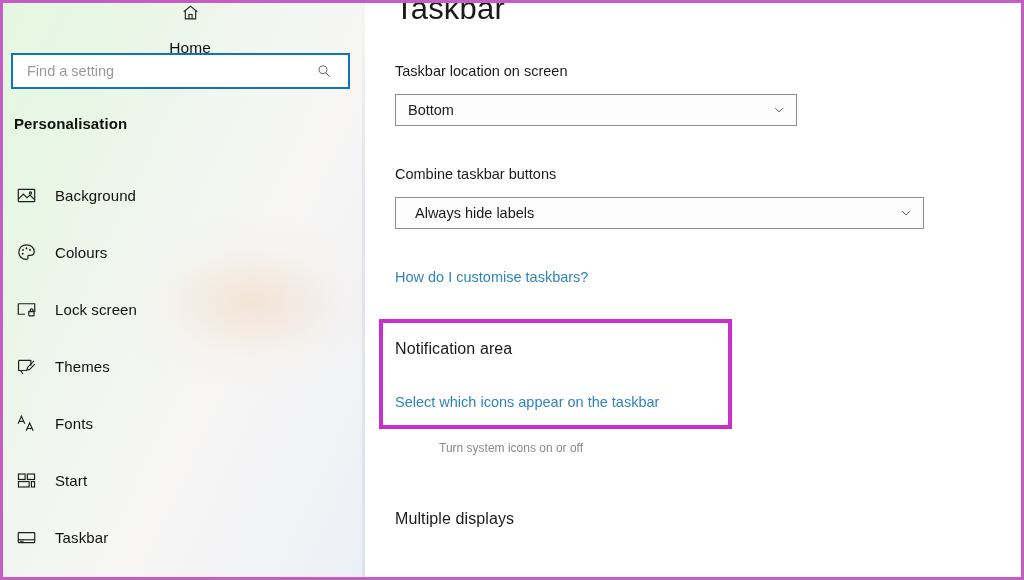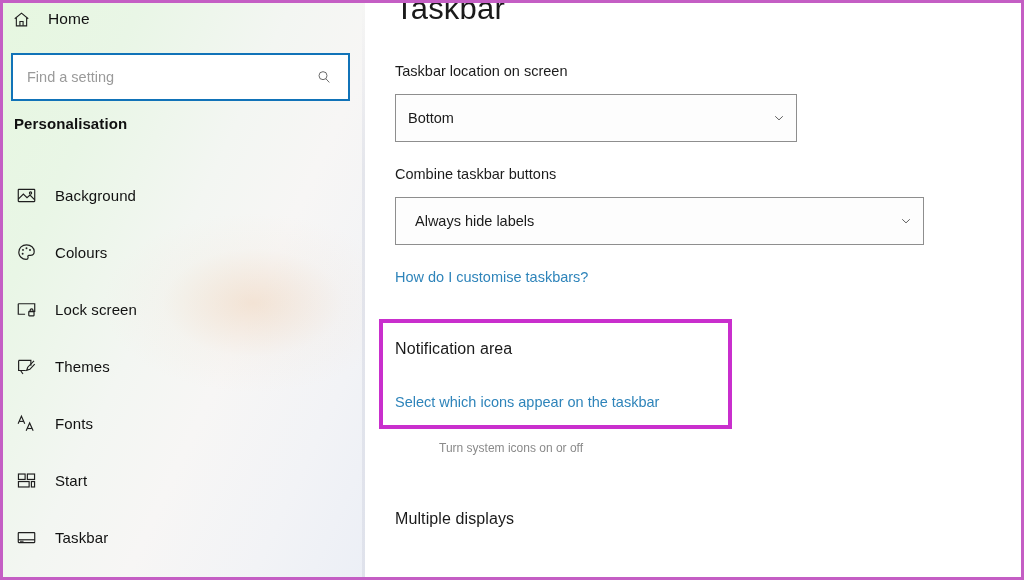--- a/index.html
+++ b/index.html
@@ -35,36 +35,37 @@
   #sidebar-edge {
     position: absolute;
     right: 0; top: 0;
     width: 3px; height: 100%;
     background: linear-gradient(to bottom, rgba(225,225,232,0.0) 0%, rgba(222,224,232,0.75) 30%, rgba(220,223,233,0.8) 100%);
   }
 
   
   #home-row {
     position: absolute;
-    left: 4px; top: 0px;
+    left: 20px; top: 0px;
     width: 330px; height: 32px;
     display: flex;
     align-items: center;
     gap: 17px;
     padding-left: 4px;
     cursor: pointer;
+    flex-direction: column;
   }
   #home-row .ico { width: 20px; height: 20px; display:flex; align-items:center; justify-content:center; color:#1f1f1f; }
   #home-row .lbl { font-size: 15.5px; color: #111; letter-spacing: .1px; }
 
   
   #search-box {
     position: absolute;
     left: 8px; top: 50px;
-    width: 339px; height: 48px;
+    width: 339px; height: 36px;
     background: #ffffff;
     border: 2px solid #1173b8;
     display: flex;
     align-items: center;
     padding: 0 16px 0 14px;
   }
   #search-input {
     flex: 1;
     border: none;
     outline: none;
@@ -123,21 +124,21 @@
   }
 
   .field-label {
     position: absolute;
     font-size: 14.5px;
     color: #1c1c1c;
   }
 
   .combo {
     position: absolute;
-    height: 48px;
+    height: 32px;
     background: #fdfdfd;
     border: 1px solid #8e8e8e;
     display: flex;
     align-items: center;
     padding: 0 10px 0 12px;
     cursor: pointer;
   }
   .combo .val { flex: 1; font-size: 14.5px; color: #1b1b1b; }
   .combo .chev { color: #555; display: flex; align-items: center; }
 

